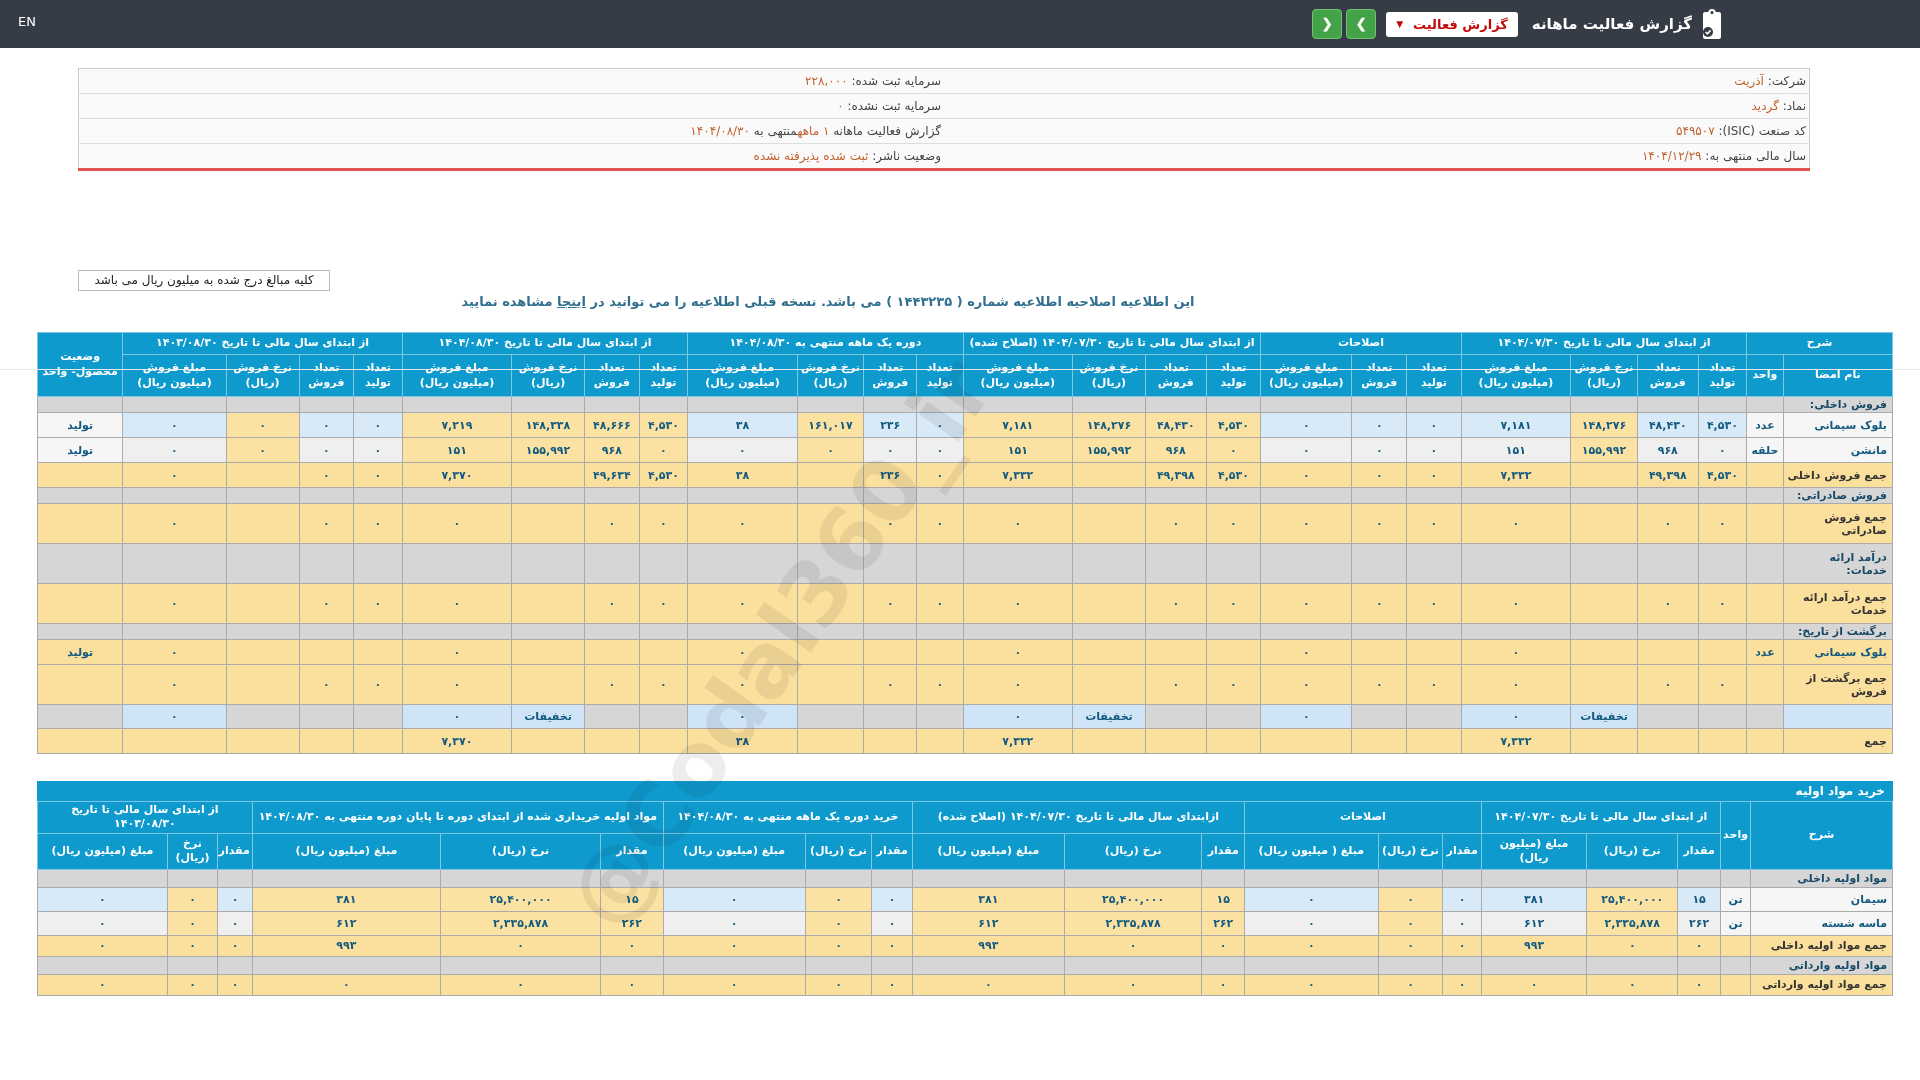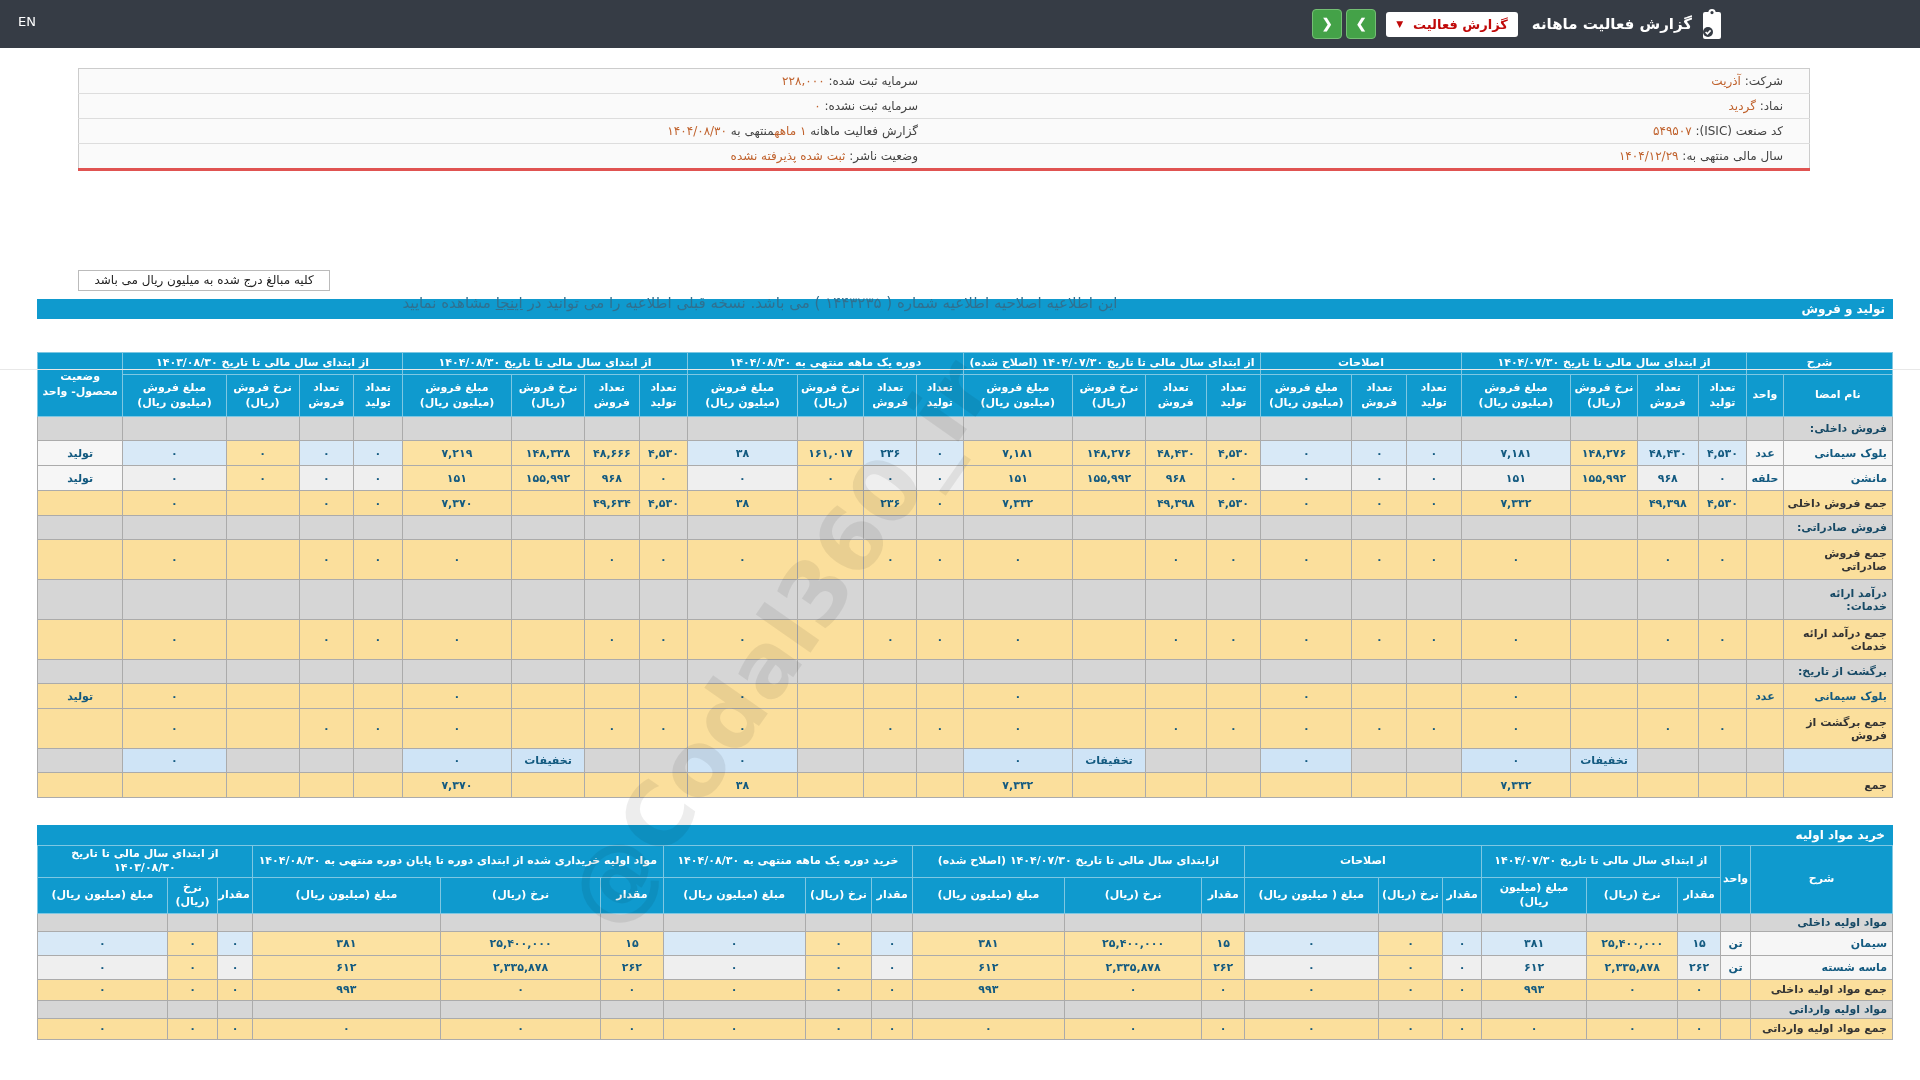--- a/index.html
+++ b/index.html
@@ -10,45 +10,45 @@
   .clip{display:flex;align-items:center}
   .tb-title{color:#fff;font-size:15px;font-weight:bold;margin-right:8px}
   .dd{background:#fff;border-radius:3px;margin-right:14px;padding:5px 10px;display:flex;direction:rtl;align-items:center;cursor:pointer}
   .dd .txt{color:#c00909;font-size:13px;font-weight:bold}
   .dd .caret{color:#c00909;font-size:9px;margin-right:10px}
   .navbtn{width:30px;height:30px;border-radius:4px;background:#44a248;border:1px solid #74bf74;color:#fff;font-size:13px;font-weight:bold;margin-right:10px;cursor:pointer;line-height:28px;text-align:center;padding:0}
   .navbtn+.navbtn{margin-right:4px}
   
   .page{position:relative;direction:rtl}
   .info{width:1732px;margin:20px 110px 0 78px;border-collapse:collapse;direction:rtl;border:1px solid #ccc;border-bottom:3px solid #e05351}
-  .info td{border-bottom:1px solid #ddd;height:24px;font-size:12px;background:#fafafa;padding:0 26px;width:50%}
+  .info td{border-bottom:1px solid #ddd;height:24px;font-size:12px;background:#fafafa;padding:0 3px;width:50%}
   .lbl{color:#444}
   .val{color:#c0622d}
   .gbar{margin:3px 110px 0 78px;height:24px;background:#c9e5bb;color:#2f7d32;font-weight:bold;font-size:13px;line-height:24px;text-align:center}
   .gbar-in{position:relative;right:164px;white-space:nowrap}
   .ginfo{display:inline-block;width:15px;height:15px;border-radius:50%;background:#43a047;color:#fff;font-size:11px;line-height:15px;text-align:center;vertical-align:-2px;margin-left:6px;font-style:italic}
   .ubox{position:absolute;top:202px;left:78px;width:250px;height:19px;border:1px solid #bbb;background:#fff;font-size:12px;line-height:19px;text-align:center;color:#222}
-  .note{position:absolute;white-space:nowrap;color:#31708f;font-size:15px;font-weight:normal;left:760px;transform:translateX(-50%);direction:rtl}
+  .note{position:absolute;white-space:nowrap;color:#31708f;font-size:13px;font-weight:bold;left:828px;transform:translateX(-50%);direction:rtl}
   .n1{top:226px}.n2{top:257px}
   .lnk{text-decoration:underline;color:#31708f;cursor:pointer}
   .divider{position:absolute;top:301px;left:0;width:100%;height:1px;background:#e8e8e8}
   .sp{height:128px}
   .sect{margin:0 27px 0 37px}
   .sbar{height:20px;background:#0f9ace;color:#fff;font-size:12px;font-weight:bold;line-height:20px;padding-right:8px}
   .unote{height:25px;border:1px solid #ccc;border-top:none;background:#fff;font-size:12px;font-weight:bold;line-height:25px;padding-right:8px;color:#222}
   .s2{margin-top:27px}
   
   .rpt{width:100%;border-collapse:collapse;table-layout:fixed;direction:rtl;margin-top:33px}
   #t2{margin-top:0}
   .rpt th{background:#0f9ace;color:#fff;font-size:11px;font-weight:bold;border:1px solid #7ec7e2;padding:1px 2px;line-height:1.3}
   .rpt td{border:1px solid #ababab;font-size:11px;font-weight:bold;color:#135a80;text-align:center;padding:0 3px;overflow:hidden}
   .rpt thead tr:first-child{height:22px}
   .rpt thead tr+tr{height:42px}
   #t2 thead tr+tr{height:36px}
-  tr.cat{height:24px} tr.data,tr.data2,tr.sum,tr.ret{height:25px} tr.tall{height:40px} tr.disc{height:24px}
+  tr.cat{height:16px} tr.data,tr.data2,tr.sum,tr.ret{height:25px} tr.tall{height:40px} tr.disc{height:24px}
   #t2 tr.cat{height:18px} #t2 tr.data,#t2 tr.data2{height:24px} #t2 tr.sum{height:21px}
   .g{background:#d6d6d6}.a{background:#fbdf9c}.b{background:#d8e9f7}.w{background:#efefef}
   .y{background:#fce2a2}.bl{background:#cfe4f6}.nm{background:#f6f6f6}
   td.rn{text-align:right;padding-right:5px}
   td.catname{color:#174a66}
   td.sumname{color:#333}
   .wm{position:absolute;top:575px;left:780px;transform:translate(-50%,-50%) rotate(-55deg);font-size:88px;font-weight:bold;color:rgba(0,0,0,0.07);pointer-events:none;direction:ltr;z-index:5;white-space:nowrap}
 </style>
 </head>
 <body>
@@ -95,21 +95,20 @@
 
 
   <div class="ubox">کلیه مبالغ درج شده به میلیون ریال می باشد</div>
 
   <div class="note n1"><span>این اطلاعیه اصلاحیه اطلاعیه شماره ( ۱۴۴۳۲۳۵ ) می باشد. نسخه قبلی اطلاعیه را می توانید در </span><a class="lnk">اینجا</a><span> مشاهده نمایید</span></div>
 
   <div class="divider"></div>
   <div class="sp"></div>
 
   <div class="sect">
-    <div class="sbar">تولید و فروش</div>
     <table id="t1" class="rpt">
         <colgroup>
           <col style="width: 108px;">
           <col style="width: 36px;">
           <col style="width: 48px;">
           <col style="width: 60px;">
           <col style="width: 66px;">
           <col style="width: 108px;">
           <col style="width: 54px;">
           <col style="width: 54px;">

